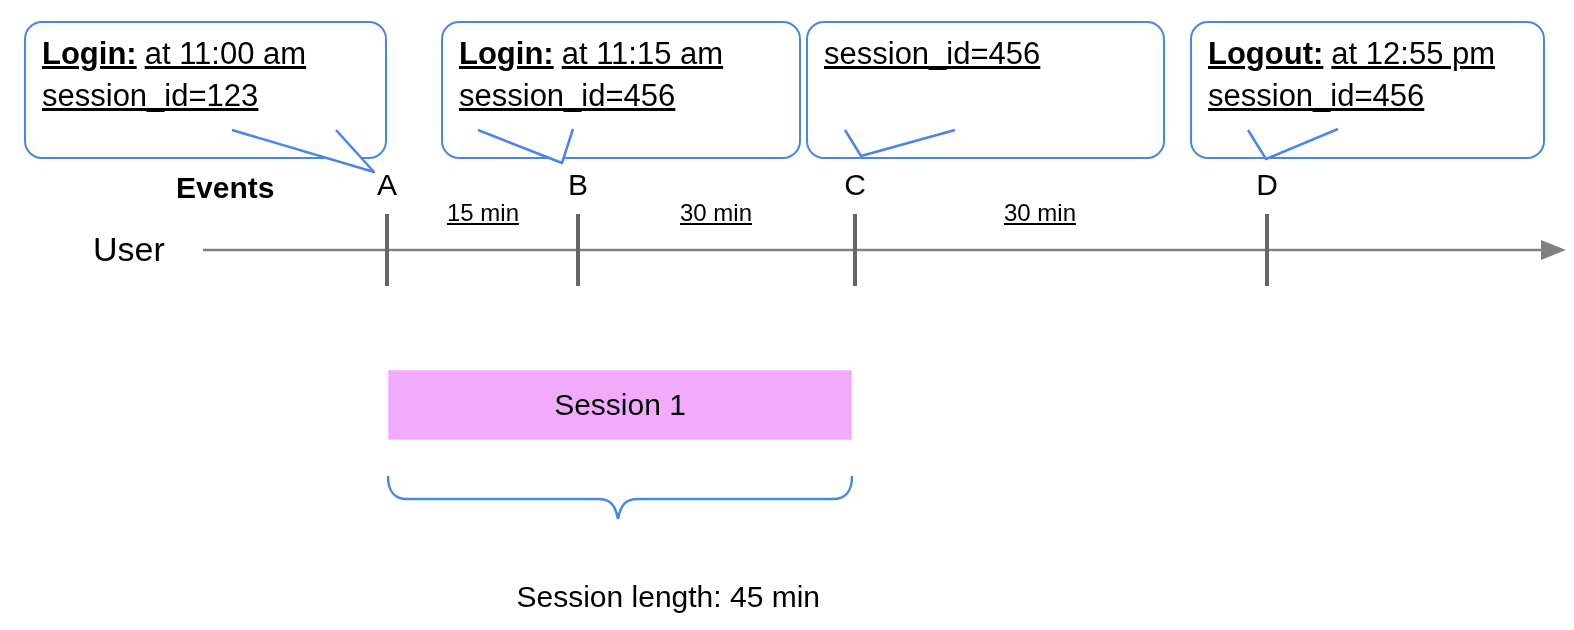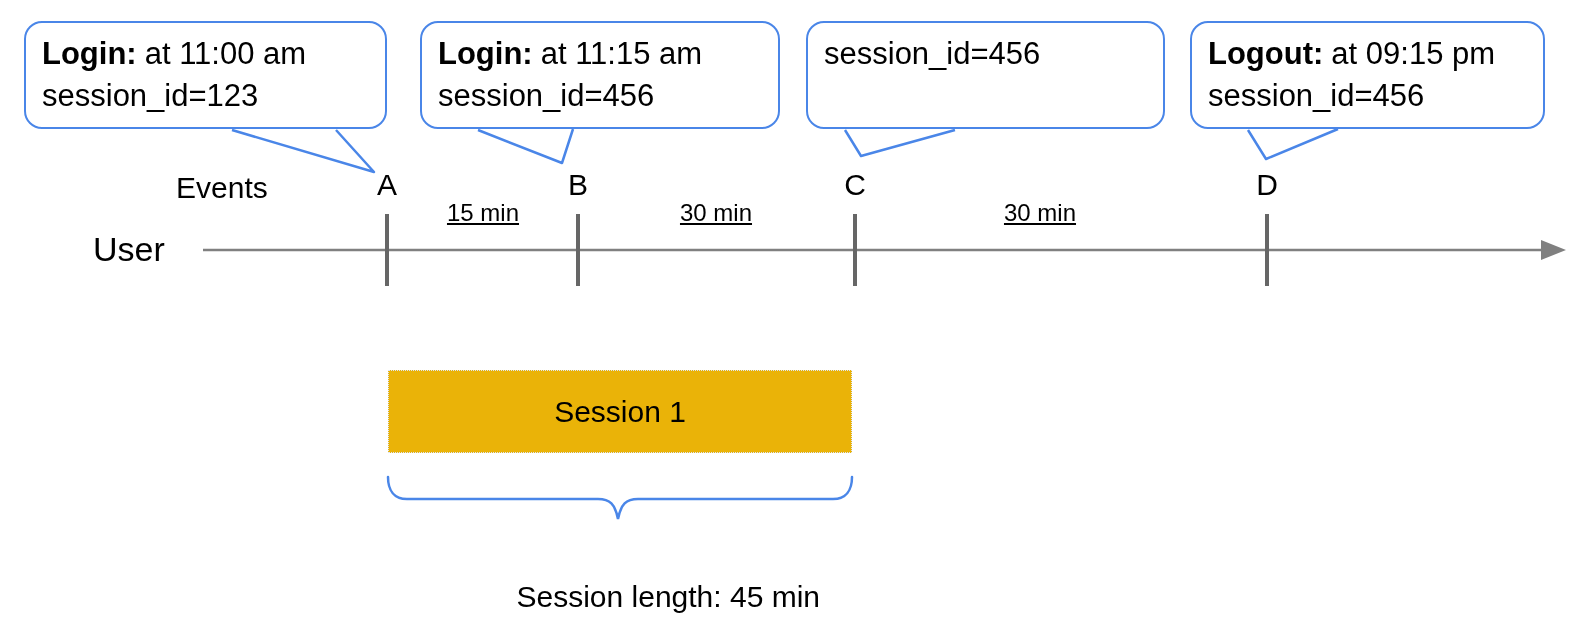--- a/index.html
+++ b/index.html
@@ -3,69 +3,69 @@
 <meta charset="utf-8">
 <style>
   html,body{margin:0;padding:0;background:#ffffff;}
   #canvas{
     position:relative;width:1574px;height:630px;background:#ffffff;
     font-family:"Liberation Sans","DejaVu Sans",sans-serif;color:#000;
     overflow:hidden;
   }
   .abs{position:absolute;}
   .callout{
-    position:absolute;top:21px;height:108px;box-sizing:border-box;
+    position:absolute;top:21px;height:138px;box-sizing:border-box;
     border:2.5px solid #4a86e8;border-radius:18px;background:#ffffff;
-    padding:10px 16px;font-size:31px;line-height:42px;white-space:nowrap;
+    padding:10px 16px;font-size:31px;line-height:42px;white-space:nowrap;text-decoration:underline;
   }
   .callout .bold{font-weight:bold;}
   .callout .t{margin-left:8px;}
   #svg-overlay{position:absolute;left:0;top:0;pointer-events:none;}
   .letter{
     position:absolute;top:170px;width:60px;text-align:center;
     font-size:30px;line-height:30px;
   }
   .interval{
     position:absolute;top:201px;width:140px;text-align:center;
     font-size:24px;line-height:24px;text-decoration:underline;
   }
-  #events-label{left:176px;top:173px;font-size:30px;line-height:30px;}
+  #events-label{left:176px;top:173px;font-size:30px;line-height:30px;font-weight:bold;}
   #user-label{left:93px;top:232px;font-size:34px;line-height:34px;}
   #session-box{
-    left:388px;top:370px;width:464px;height:83px;background:#eab308;
+    left:388px;top:370px;width:464px;height:70px;background:#f0abfc;
     border:1px dotted #dde7f8;box-sizing:border-box;
     display:flex;align-items:center;justify-content:center;
     font-size:30px;
   }
   #session-length{
     left:420px;top:580px;width:400px;text-align:right;
     font-size:30px;line-height:34px;
   }
 </style>
 </head>
 <body>
 
 <div id="canvas">
 
   <div class="callout" style="left:24px;width:363px;">
     <div><span class="bold">Login:</span><span class="t">at 11:00 am</span></div>
     <div>session_id=123</div>
   </div>
 
-  <div class="callout" style="left:420px;width:360px;padding-left:16px;">
+  <div class="callout" style="left:441px;width:360px;padding-left:16px;">
     <div><span class="bold">Login:</span><span class="t">at 11:15 am</span></div>
     <div>session_id=456</div>
   </div>
 
   <div class="callout" style="left:806px;width:359px;">
     <div>session_id=456</div>
   </div>
 
   <div class="callout" style="left:1190px;width:355px;">
-    <div><span class="bold">Logout:</span><span class="t">at 09:15 pm</span></div>
+    <div><span class="bold">Logout:</span><span class="t">at 12:55 pm</span></div>
     <div>session_id=456</div>
   </div>
 
   <div class="abs" id="events-label">Events</div>
   <div class="abs" id="user-label">User</div>
 
   <div class="letter" style="left:357px;">A</div>
   <div class="letter" style="left:548px;">B</div>
   <div class="letter" style="left:825px;">C</div>
   <div class="letter" style="left:1237px;">D</div>

